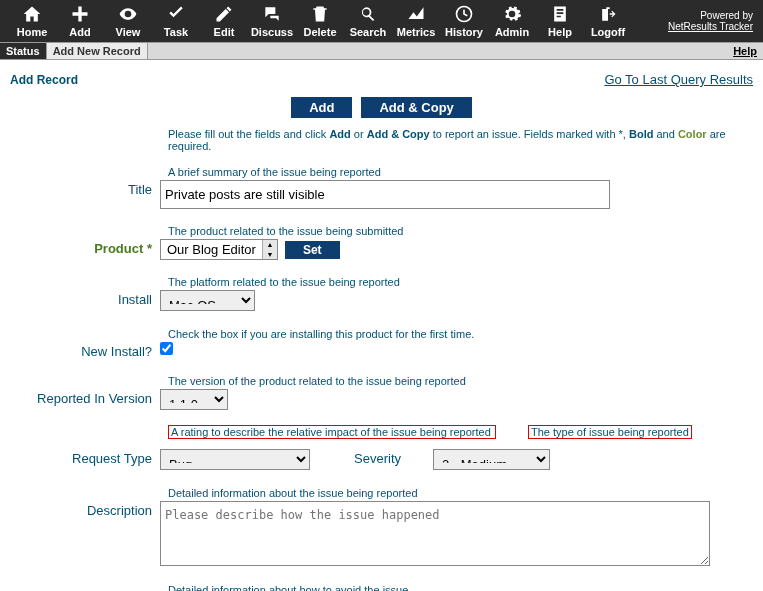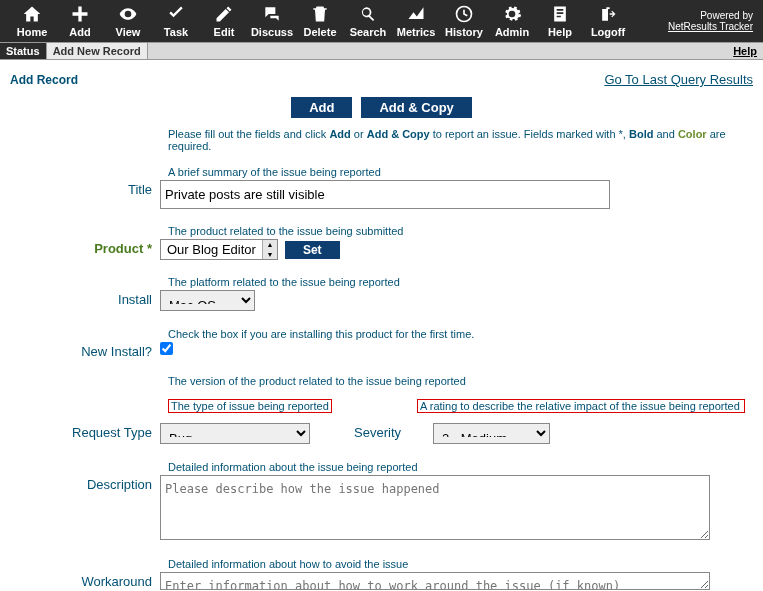--- a/index.html
+++ b/index.html
@@ -261,28 +261,36 @@
   <div class="hint">Check the box if you are installing this product for the first time.</div>
   <div class="form-row">
     <div class="form-label">New Install?</div>
     <div class="field-col">
       <input type="checkbox" checked="" style="">
     </div>
   </div>
   <div class="section-gap"></div>
 
   <div class="hint">The version of the product related to the issue being reported</div>
+  <div class="form-row">
+    <div class="form-label">Reported In Version</div>
+    <div class="field-col">
+      <select class="text-input" style="width:68px">
+        <option>1.1.0</option>
+      </select>
+    </div>
+  </div>
   <div class="section-gap"></div>
 
   <div style="margin-left:158px" class="two-col">
+    <div style="flex:1">
+      <span class="red-box" style="width:328px"><span style="color:#025174">A rating to describe the relative impact of the issue being reported</span></span>
+    </div>
     <div style="width:225px">
       <span class="red-box"><span style="color:#025174">The type of issue being reported</span></span>
-    </div>
-    <div style="flex:1">
-      <span class="red-box" style="width:328px"><span style="color:#025174">A rating to describe the relative impact of the issue being reported</span></span>
     </div>
   </div>
   <div class="form-row" style="margin-top:10px">
     <div class="form-label">Request Type</div>
     <div class="field-col two-col">
       <div style="width:160px">
         <select class="text-input" style="width:150px">
           <option>Bug</option>
         </select>
       </div>

